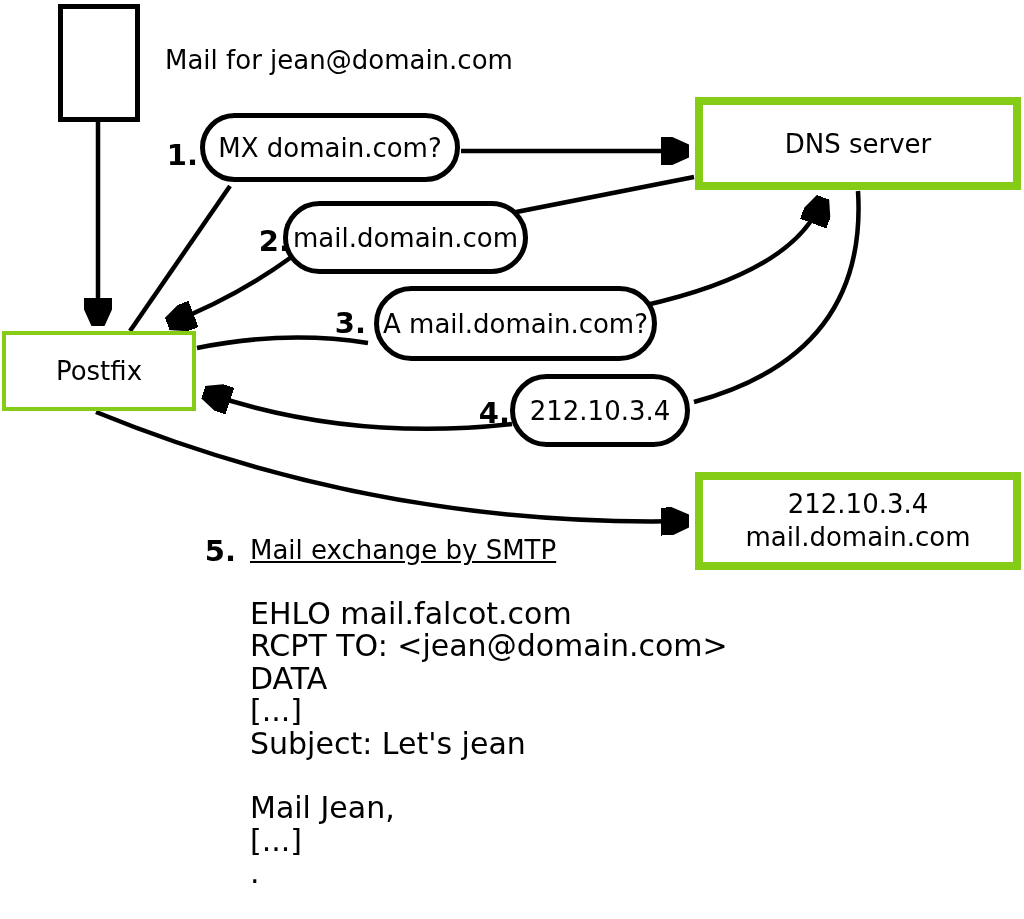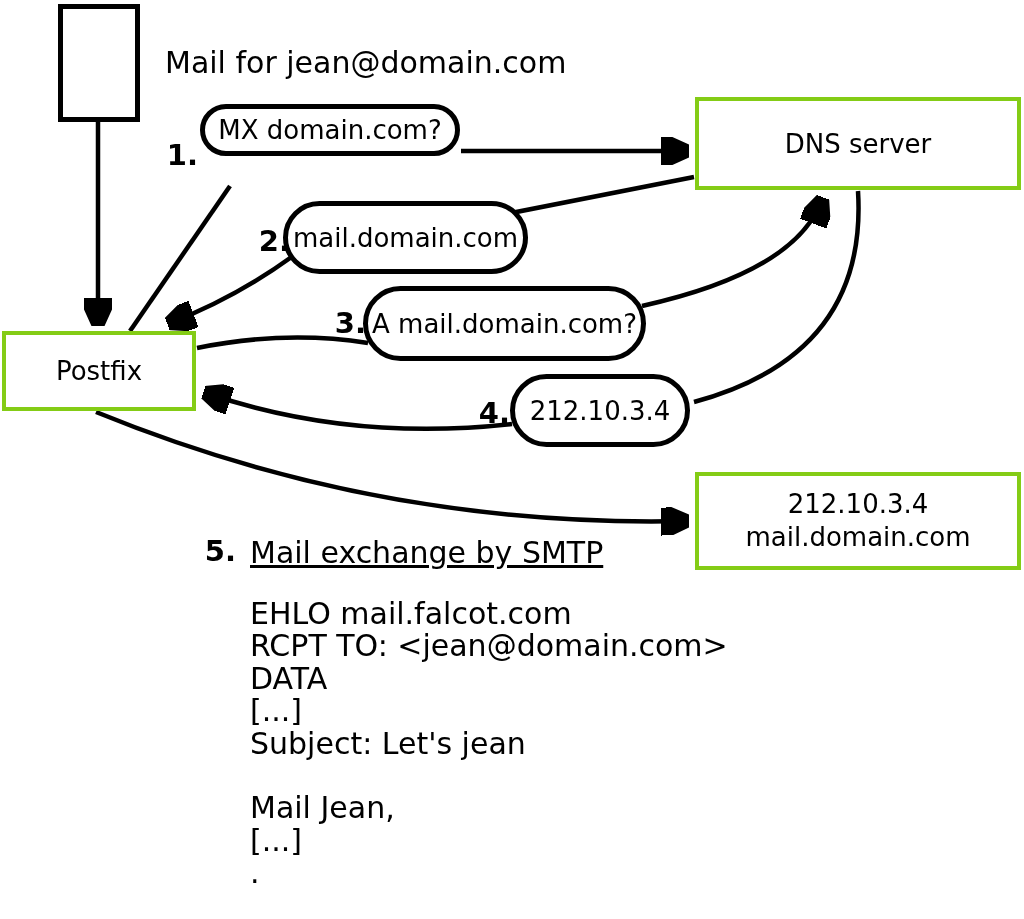--- a/index.html
+++ b/index.html
@@ -1,33 +1,33 @@
 <!DOCTYPE html>
 <html><head>
 <meta charset="utf-8">
 <style>
   * { margin:0; padding:0; box-sizing:border-box; }
   html,body { width:1024px; height:919px; background:#ffffff; }
   body { position:relative; font-family:"DejaVu Sans", sans-serif; color:#000; overflow:hidden; }
   .connectors { position:absolute; left:0; top:0; width:1024px; height:919px; z-index:1; }
   .connectors path { fill:none; stroke:#000; stroke-width:4.5; }
   .node {
-    position:absolute; background:#fff; border:4px solid #84cc16;
+    position:absolute; background:#fff; border:8px solid #84cc16;
     display:flex; align-items:center; justify-content:center;
     font-size:26px; z-index:2; text-align:center;
   }
   .pill {
     position:absolute; background:#fff; border:5px solid #000; border-radius:40px;
     display:flex; align-items:center; justify-content:center;
     font-size:26px; z-index:2; white-space:nowrap;
   }
   .num {
     position:absolute; font-weight:bold; font-size:29px; text-align:right; z-index:3;
   }
-  .free-label { position:absolute; font-size:30px; z-index:2; white-space:nowrap; }
+  .free-label { position:absolute; font-size:26px; z-index:2; white-space:nowrap; }
   .envelope { position:absolute; left:58px; top:4px; width:82px; height:118px;
     background:#fff; border:5px solid #000; z-index:2; }
   .mailsrv-line { line-height:33px; }
   .smtp-block { position:absolute; left:250px; top:598px; z-index:2; }
   .smtp-line { height:32.4px; line-height:32.4px; font-size:30px; white-space:pre; }
 </style>
 </head>
 <body>
 
 <svg class="connectors" viewBox="0 0 1024 919" xmlns="http://www.w3.org/2000/svg">
@@ -46,27 +46,27 @@
   <path d="M 858 191 Q 868 355 694 402"></path>
   <path d="M 512 424 Q 350 442 206 393" marker-end="url(#arr)"></path>
   <path d="M 96 412 Q 380 528 686 521" marker-end="url(#arr)"></path>
 </svg>
 
 <div class="envelope"></div>
 
 <div class="free-label" style="left:165px; top:45px;">Mail for jean@domain.com</div>
 
 <div class="num" style="left:120px; top:138px; width:78px;">1.</div>
-<div class="pill" style="left:200px; top:104px; width:260px; height:52px;">MX domain.com?</div>
+<div class="pill" style="left:200px; top:113px; width:260px; height:69px;">MX domain.com?</div>
 
 <div class="num" style="left:212px; top:224px; width:78px;">2.</div>
 <div class="pill" style="left:283px; top:201px; width:245px; height:73px;">mail.domain.com</div>
 
 <div class="num" style="left:288px; top:306px; width:78px;">3.</div>
-<div class="pill" style="left:363px; top:286px; width:283px; height:75px;">A mail.domain.com?</div>
+<div class="pill" style="left:374px; top:286px; width:283px; height:75px;">A mail.domain.com?</div>
 
 <div class="num" style="left:432px; top:396px; width:78px;">4.</div>
 <div class="pill" style="left:510px; top:374px; width:180px; height:73px;">212.10.3.4</div>
 
 <div class="node" style="left:2px; top:331px; width:194px; height:80px; border-width:4px;text-align:center;">Postfix</div>
 
 <div class="node" style="left:695px; top:97px; width:326px; height:93px;">DNS server</div>
 
 <div class="node" style="left:695px; top:472px; width:326px; height:98px; flex-direction:column;">
   <div class="mailsrv-line">212.10.3.4</div>

